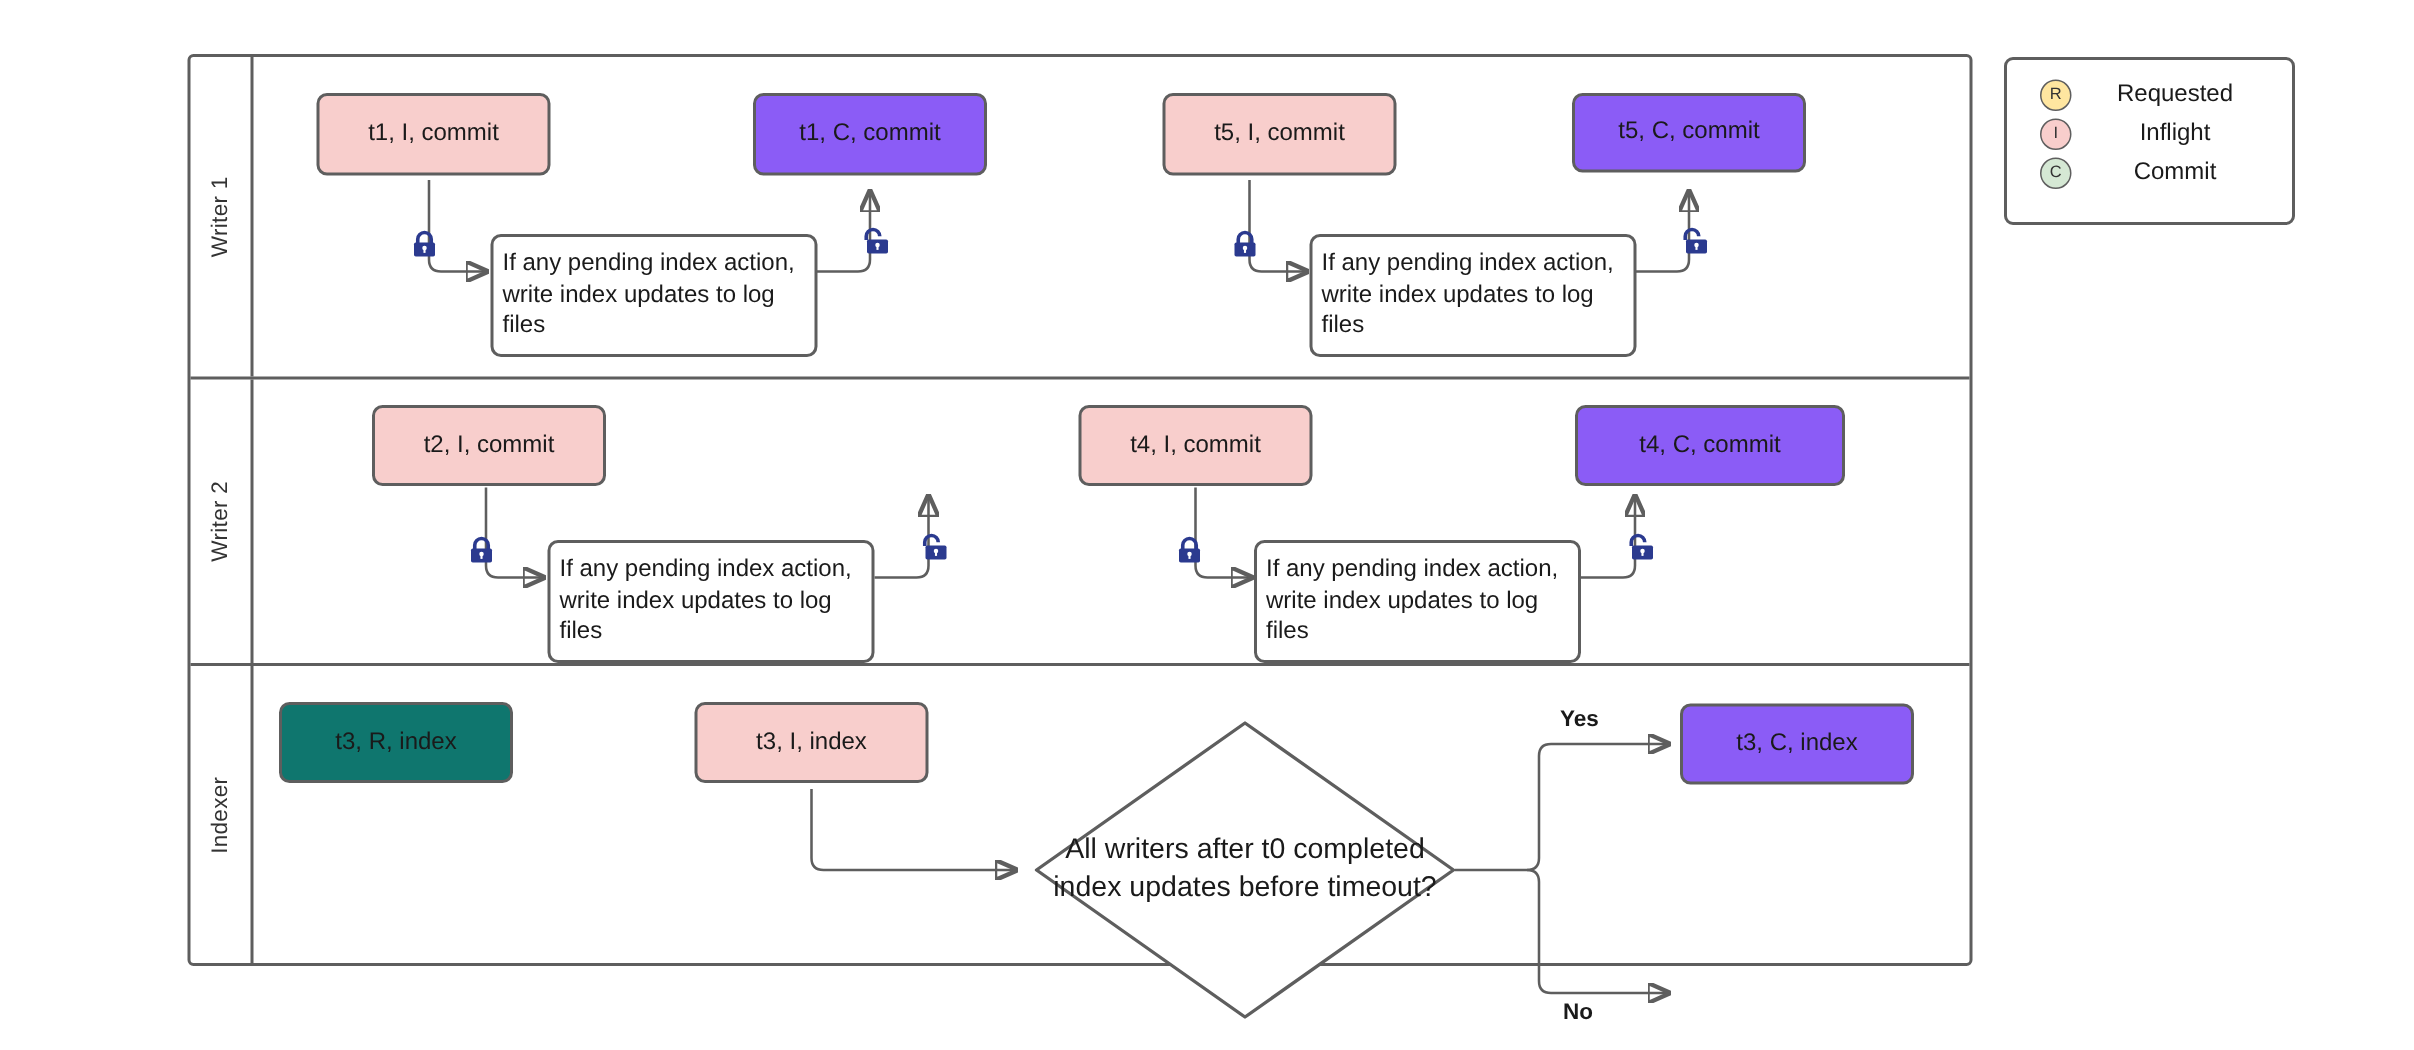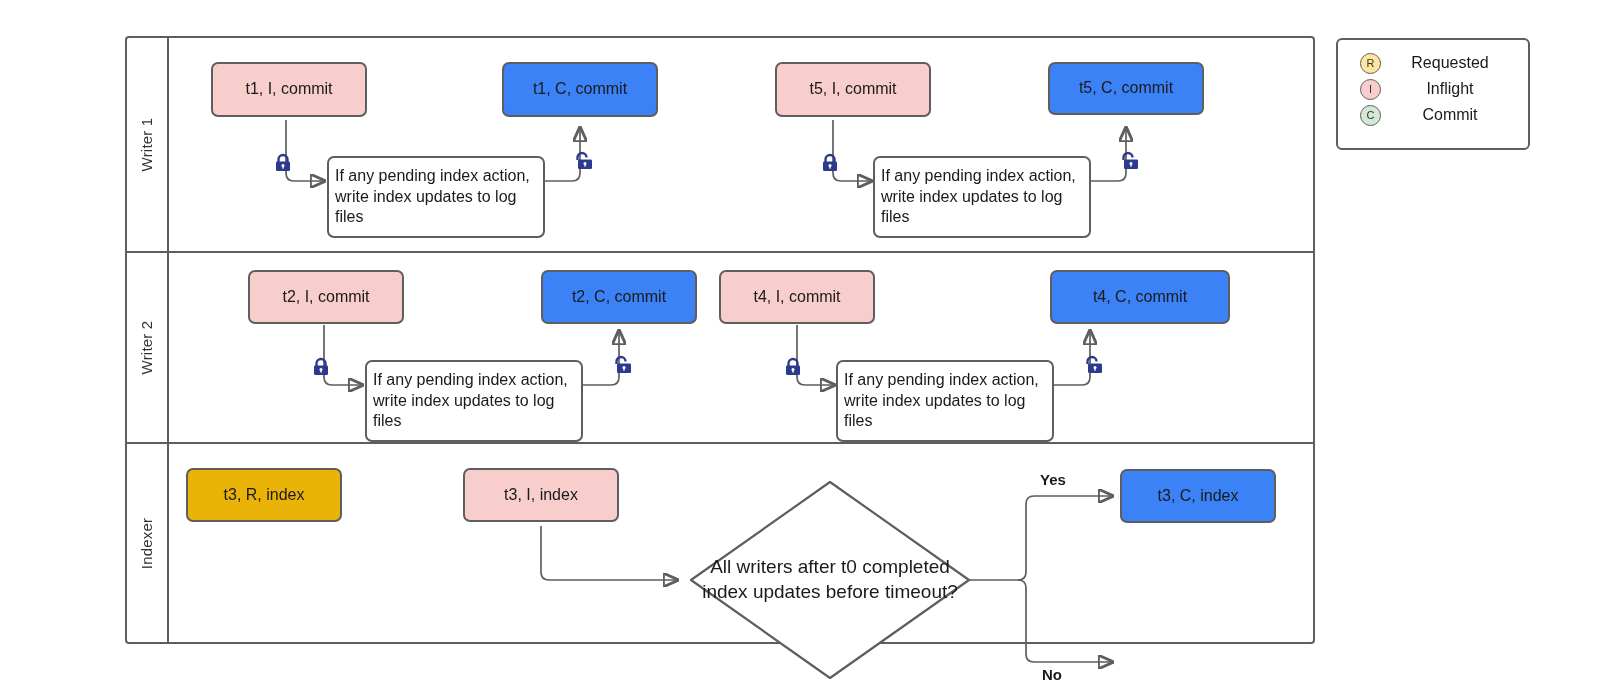--- a/index.html
+++ b/index.html
@@ -71,22 +71,22 @@
     display: flex;
     align-items: center;
     justify-content: center;
     text-align: left;
     font-size: 16px;
     color: #1a1a1a;
     line-height: 1.28;
     padding: 2px 6px;
   }
   .node.pink  { background: #f8cecc; }
-  .node.green { background: #3b82f6; }
-  .node.yellow{ background: #eab308; }
+  .node.green { background: #8b5cf6; }
+  .node.yellow{ background: #0f766e; }
   .node.white { background: #ffffff; }
 
   
   .diamond-wrap {
     position: absolute;
   }
   .diamond-wrap svg {
     position: absolute;
     left: 0; top: 0;
     overflow: visible;
@@ -264,21 +264,20 @@
             </marker>
           </defs>
           <path d="M 155,72 L 155,124 Q 155,132 163,132 L 193,132" marker-end="url(#ah2)"></path>
           <path d="M 414,132 L 442,132 Q 450,132 450,124 L 450,78" marker-end="url(#ah2)"></path>
           <path d="M 628,72 L 628,124 Q 628,132 636,132 L 665,132" marker-end="url(#ah2)"></path>
           <path d="M 885,132 L 913,132 Q 921,132 921,124 L 921,78" marker-end="url(#ah2)"></path>
         </svg>
 
         <div class="node pink" style="left:79px;  top:17px;  width:156px; height:54px;">t2, I, commit</div>
         <div class="node white" style="left:196px; top:107px; width:218px; height:82px;">If any pending index action, write index updates to log files</div>
-        <div class="node green" style="left:372px; top:17px;  width:156px; height:54px;">t2, C, commit</div>
         <div class="node pink" style="left:550px; top:17px;  width:156px; height:54px;">t4, I, commit</div>
         <div class="node white" style="left:667px; top:107px; width:218px; height:82px;">If any pending index action, write index updates to log files</div>
         <div class="node green" style="left:881px; top:17px;  width:180px; height:54px;">t4, C, commit</div>
 
         <div class="lock" style="left:142px; top:104px;">
           <svg viewBox="0 0 20 20" width="20" height="20">
               <path d="M5.5 9 V6.5 a4.5 4.5 0 0 1 9 0 V9" fill="none" stroke="#2b3a8f" stroke-width="2.4"></path>
               <rect x="3" y="8.6" width="14" height="9.4" rx="1.2" fill="#2b3a8f"></rect>
               <circle cx="10" cy="12.4" r="1.5" fill="#ffffff"></circle>
               <rect x="9.3" y="12.4" width="1.4" height="3.2" fill="#ffffff"></rect>

